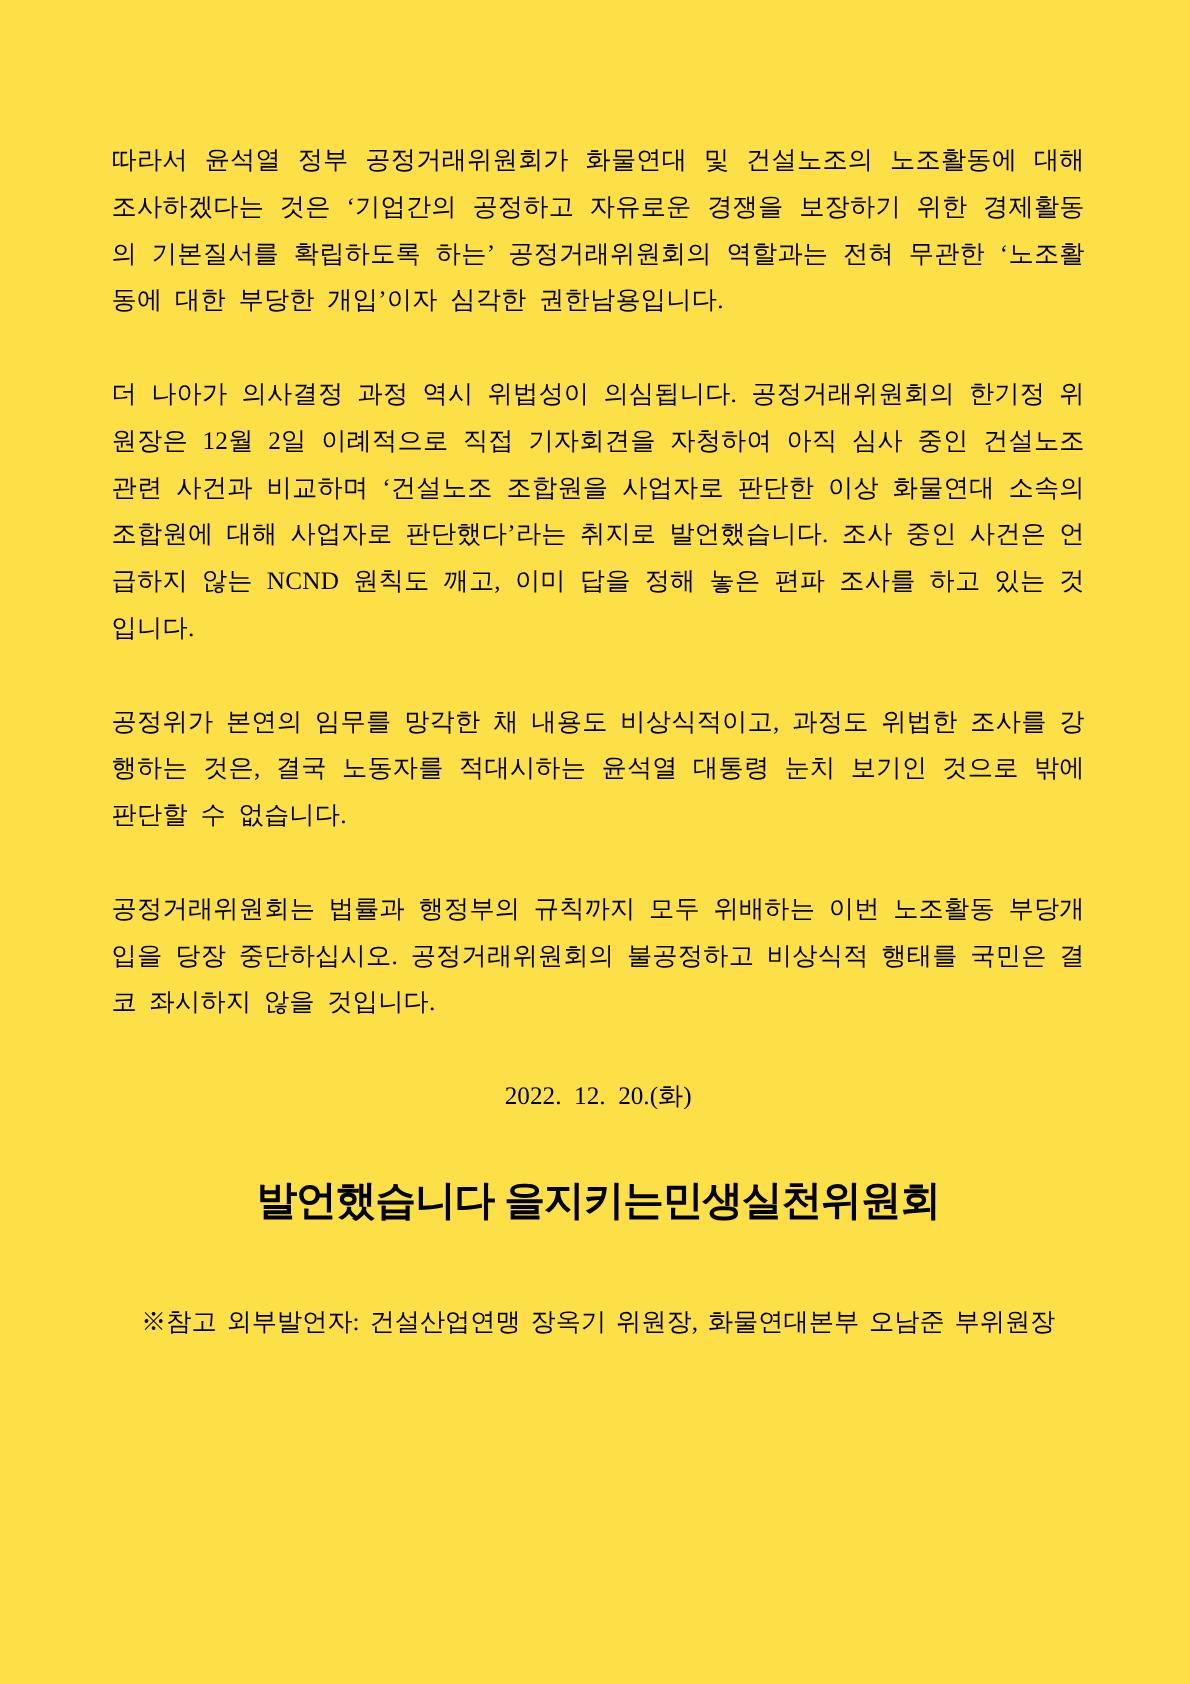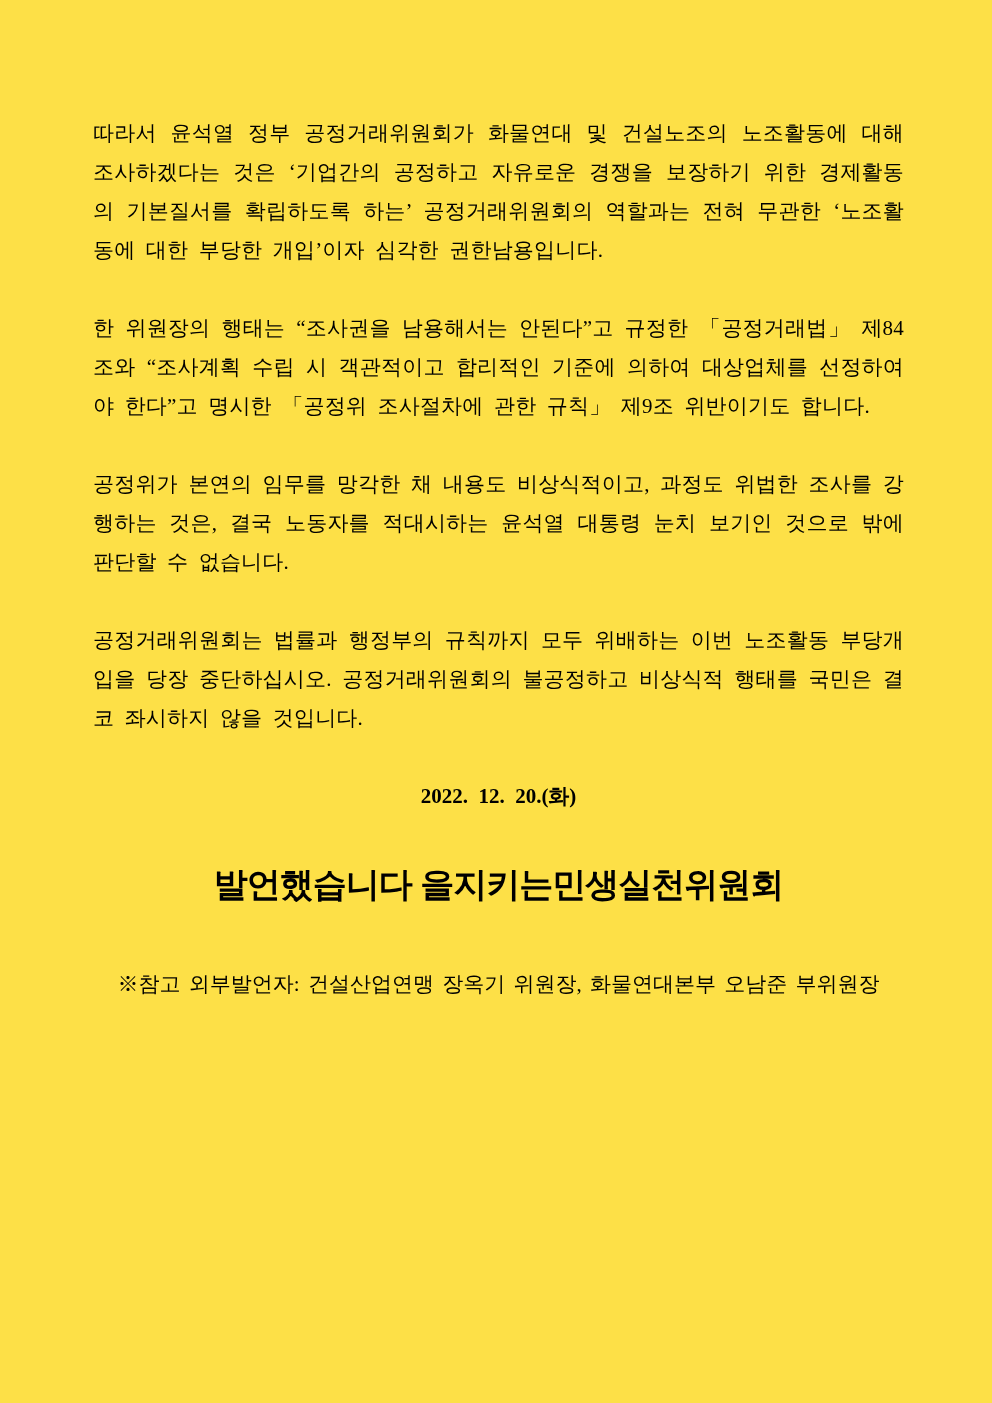--- a/index.html
+++ b/index.html
@@ -26,21 +26,20 @@
     margin: 0 0 39px 0;
     word-spacing: 5px;
     letter-spacing: 0.2px;
   }
   .date-line {
     text-align: center;
     font-size: 21px;
     line-height: 39px;
     margin: 16px 0 0 0;
     white-space: pre;
-    font-weight: bold;
   }
   .signature {
     text-align: center;
     font-family: "Liberation Sans", "DejaVu Sans", sans-serif;
     font-weight: 700;
     font-size: 34px;
     line-height: 1.2;
     margin: 48px 0 0 0;
     letter-spacing: -1px;
   }
@@ -50,21 +49,21 @@
     line-height: 39px;
     margin: 60px 0 0 0;
     word-spacing: 3px;
   }
 </style>
 </head>
 <body>
 
 <div class="page">
   <p class="para">따라서 윤석열 정부 공정거래위원회가 화물연대 및 건설노조의 노조활동에 대해 조사하겠다는 것은 ‘기업간의 공정하고 자유로운 경쟁을 보장하기 위한 경제활동의 기본질서를 확립하도록 하는’ 공정거래위원회의 역할과는 전혀 무관한 ‘노조활동에 대한 부당한 개입’이자 심각한 권한남용입니다.</p>
-  <p class="para">한 위원장의 행태는 “조사권을 남용해서는 안된다”고 규정한 「공정거래법」 제84조와 “조사계획 수립 시 객관적이고 합리적인 기준에 의하여 대상업체를 선정하여야 한다”고 명시한 「공정위 조사절차에 관한 규칙」 제9조 위반이기도 합니다.</p>
+  <p class="para">더 나아가 의사결정 과정 역시 위법성이 의심됩니다. 공정거래위원회의 한기정 위원장은 12월 2일 이례적으로 직접 기자회견을 자청하여 아직 심사 중인 건설노조 관련 사건과 비교하며 ‘건설노조 조합원을 사업자로 판단한 이상 화물연대 소속의 조합원에 대해 사업자로 판단했다’라는 취지로 발언했습니다. 조사 중인 사건은 언급하지 않는 NCND 원칙도 깨고, 이미 답을 정해 놓은 편파 조사를 하고 있는 것입니다.</p>
   <p class="para">공정위가 본연의 임무를 망각한 채 내용도 비상식적이고, 과정도 위법한 조사를 강행하는 것은, 결국 노동자를 적대시하는 윤석열 대통령 눈치 보기인 것으로 밖에 판단할 수 없습니다.</p>
   <p class="para">공정거래위원회는 법률과 행정부의 규칙까지 모두 위배하는 이번 노조활동 부당개입을 당장 중단하십시오. 공정거래위원회의 불공정하고 비상식적 행태를 국민은 결코 좌시하지 않을 것입니다.</p>
 
   <div class="date-line">2022.  12.  20.(화)</div>
 
   <div class="signature">발언했습니다 을지키는민생실천위원회</div>
 
   <div class="footnote">※참고 외부발언자: 건설산업연맹 장옥기 위원장, 화물연대본부 오남준 부위원장</div>
 </div>
 

